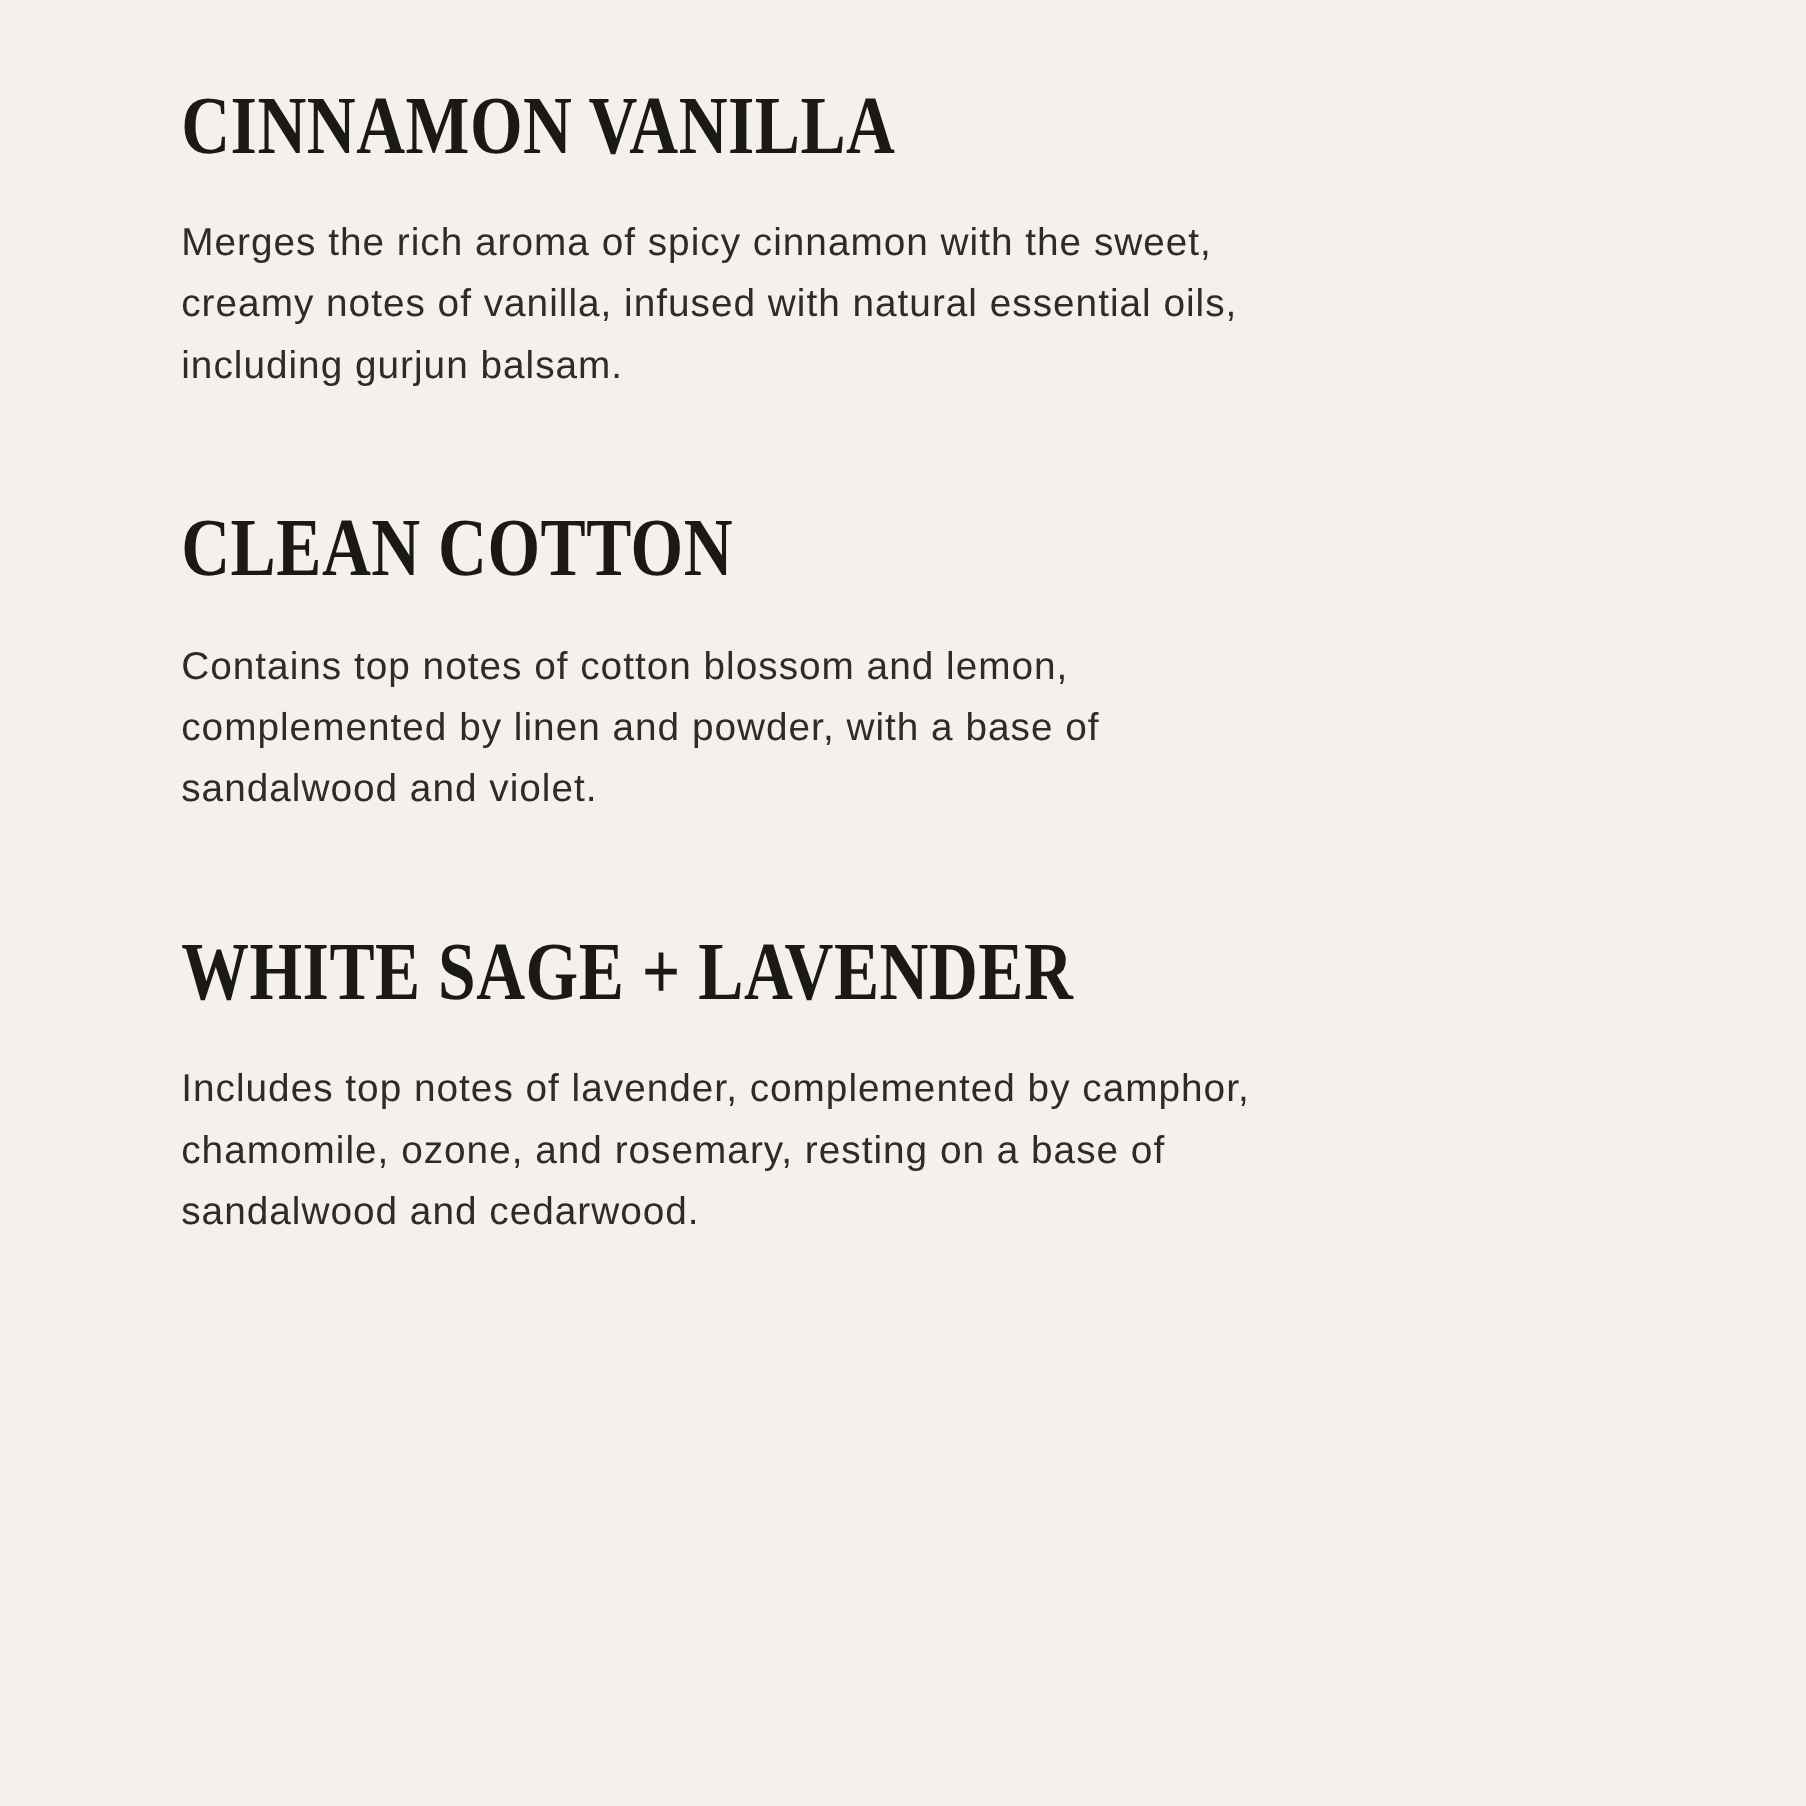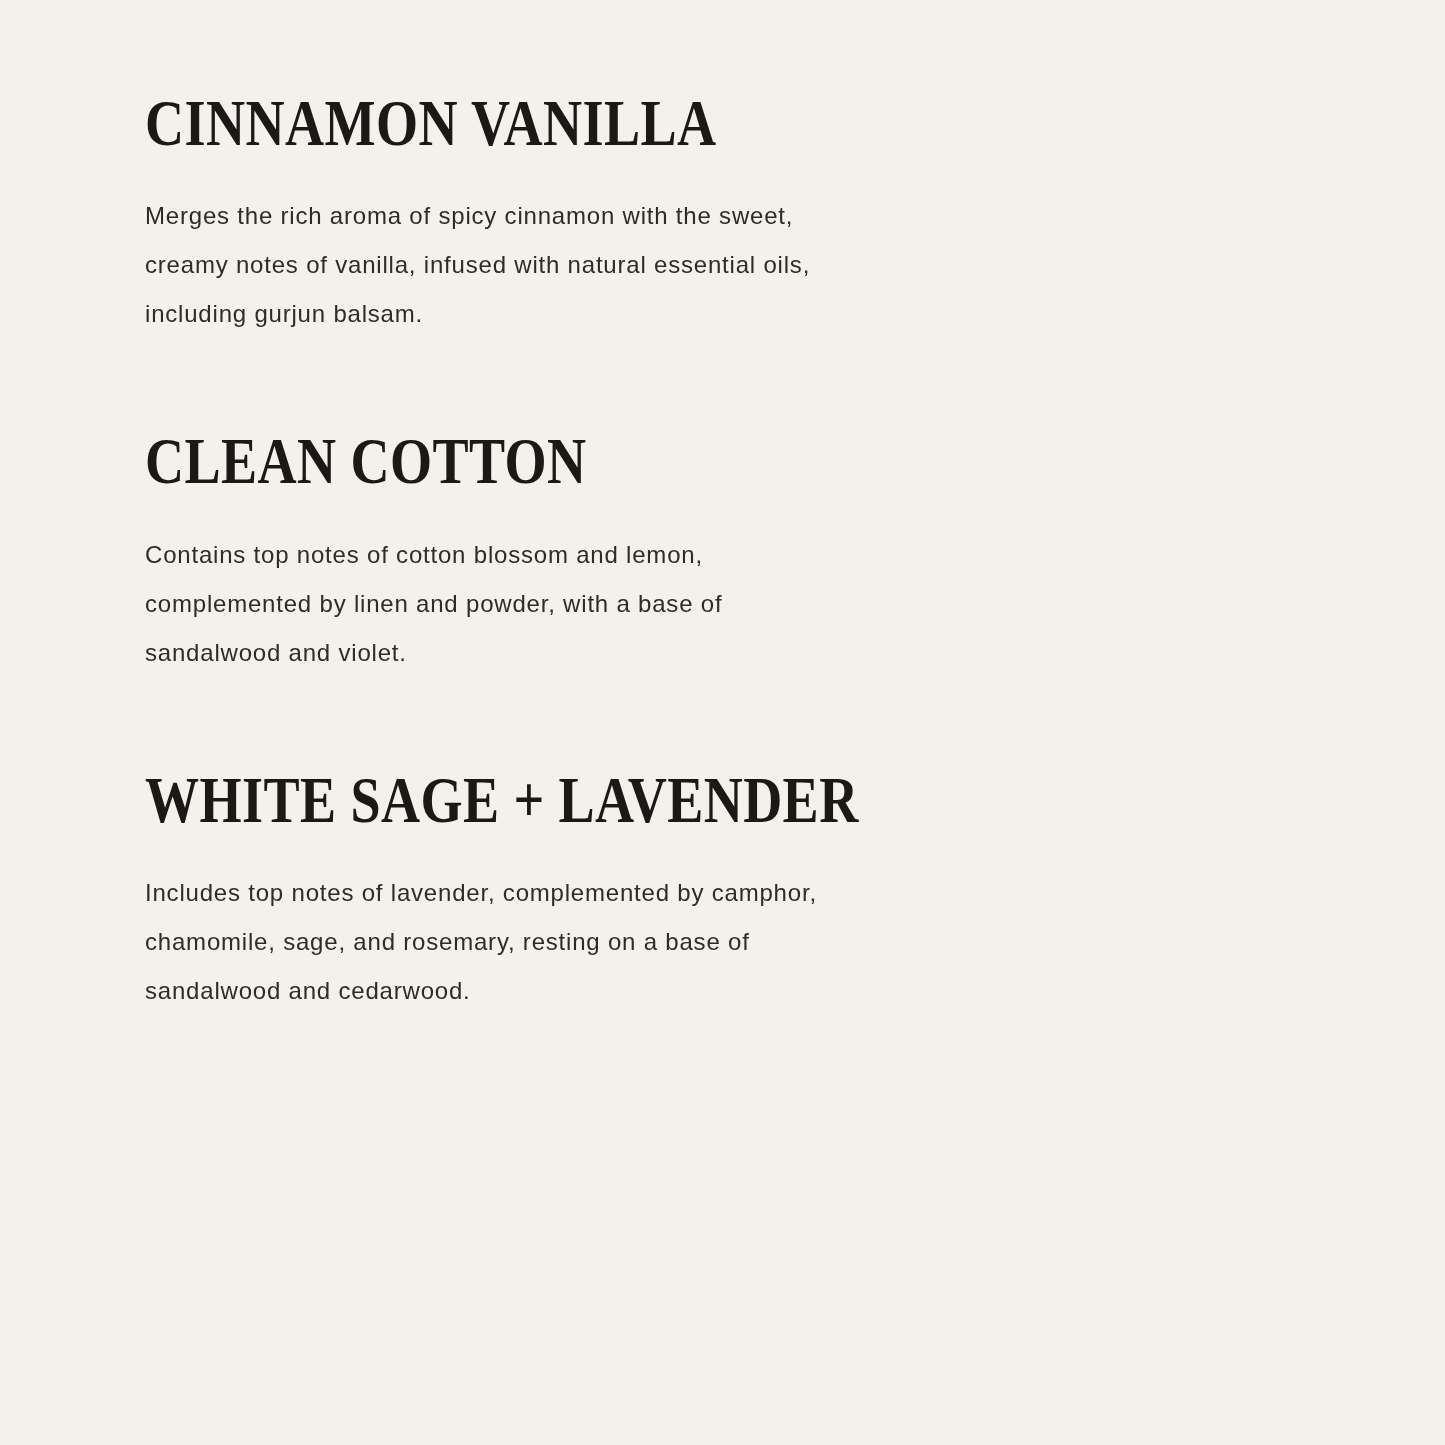--- a/index.html
+++ b/index.html
@@ -10,42 +10,42 @@
     width: 1445px;
     height: 1445px;
     background: #f4f1ec;
     overflow: hidden;
     font-family: "Liberation Sans", sans-serif;
   }
   .page {
     box-sizing: border-box;
     width: 1445px;
     height: 1131px;
-    padding: 88px 145px 0 145px;
+    padding: 66px 145px 0 145px;
   }
   .scent-section {
     margin-bottom: 88px;
   }
   .scent-title {
     display: inline-block;
     margin: 0 0 34px 0;
     font-family: "Liberation Serif", "DejaVu Serif", serif;
     font-weight: 600;
     font-size: 66px;
     line-height: 1.05;
     letter-spacing: 0.5px;
     color: #1b1916;
     transform: scaleX(0.82);
     transform-origin: left center;
     white-space: nowrap;
   }
   .scent-description {
     margin: 0;
     max-width: 1130px;
-    font-size: 24px;
+    font-size: 31px;
     line-height: 49px;
     letter-spacing: 0.8px;
     color: #2e2c29;
     white-space: pre-line;
   }
 </style>
 </head>
 <body>
 
 <div class="page">
@@ -61,17 +61,17 @@
     <h2 class="scent-title">CLEAN COTTON</h2>
     <p class="scent-description">Contains top notes of cotton blossom and lemon,
 complemented by linen and powder, with a base of
 sandalwood and violet.</p>
   </section>
 
 
   <section class="scent-section">
     <h2 class="scent-title">WHITE SAGE + LAVENDER</h2>
     <p class="scent-description">Includes top notes of lavender, complemented by camphor,
-chamomile, sage, and rosemary, resting on a base of
+chamomile, ozone, and rosemary, resting on a base of
 sandalwood and cedarwood.</p>
   </section>
 
 </div>
 
 </body></html>

